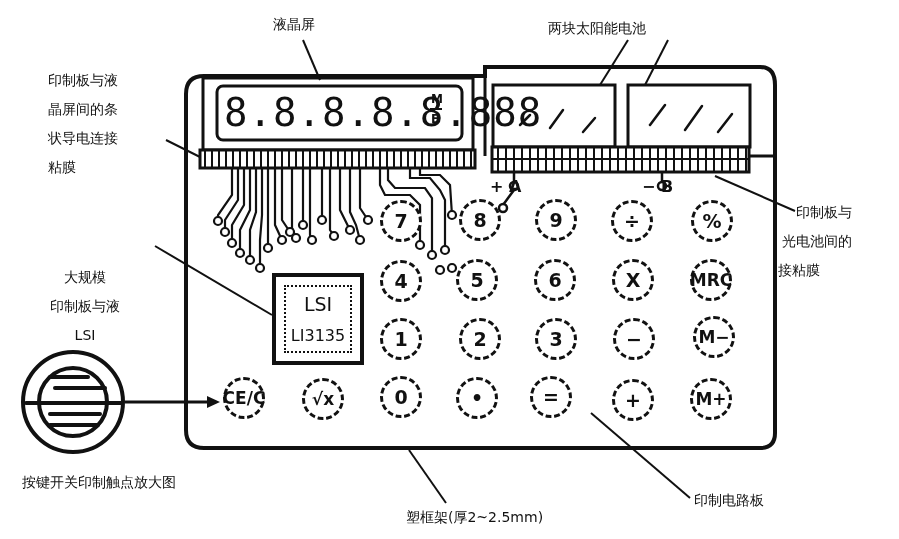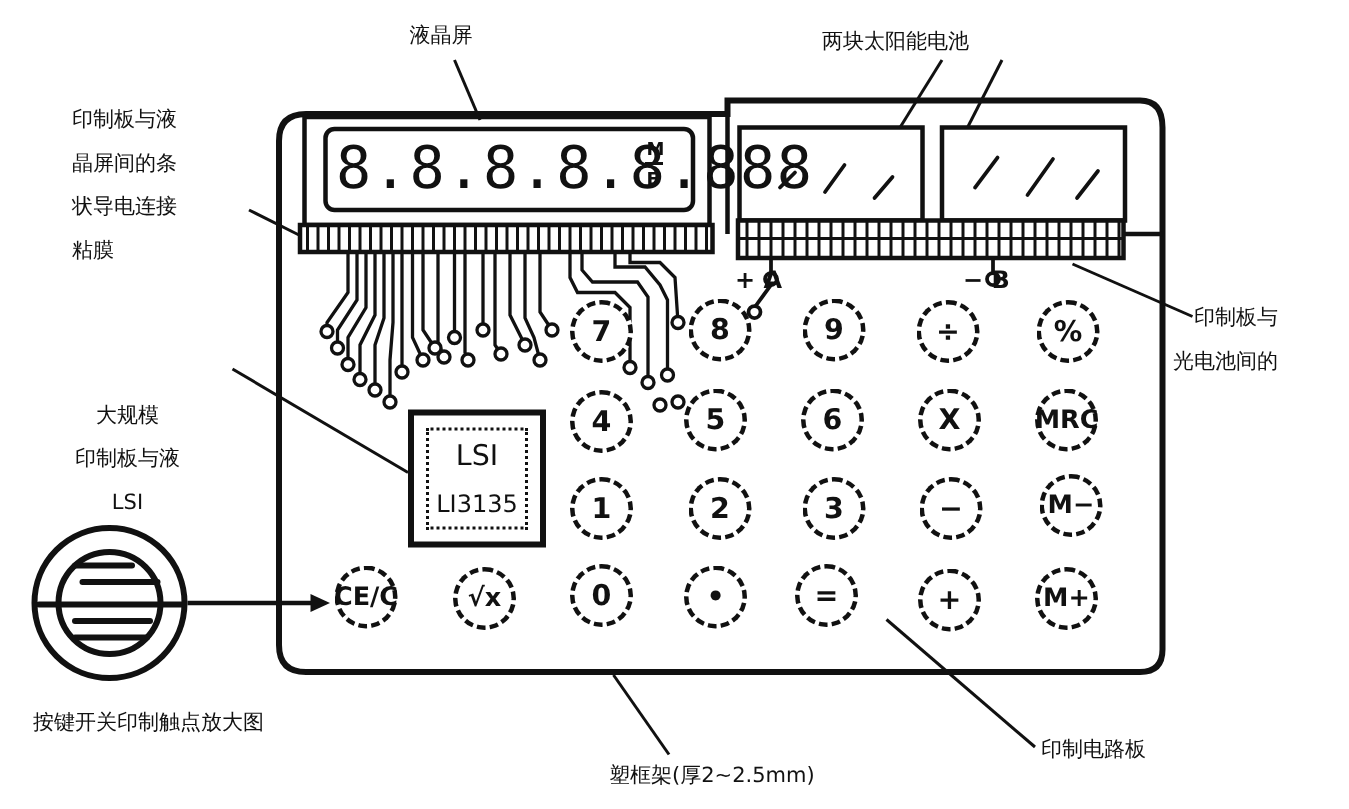--- a/index.html
+++ b/index.html
@@ -255,20 +255,21 @@
 <div class="label label-multi" style="left:48px; top:66px;">
   <div>印制板与液</div>
   <div>晶屏间的条</div>
   <div>状导电连接</div>
   <div>粘膜</div>
 </div>
 
 <div class="label label-multi" style="left:796px; top:198px;">
   <div>印制板与</div>
   <div style="margin-left:-18px;text-align:right;">光电池间的</div>
+  <div style="margin-left:-18px;">接粘膜</div>
 </div>
 
 <div class="label label-multi" style="left:50px; top:238px; text-align:center;margin-top:25px;">
   <div>大规模</div>
   <div>印制板与液</div>
   <div>LSI</div>
 </div>
 
 <div class="label" style="left:22px; top:468px;">按键开关印制触点放大图</div>
 <div class="label" style="left:406px; top:503px;">塑框架(厚2~2.5mm)</div>

